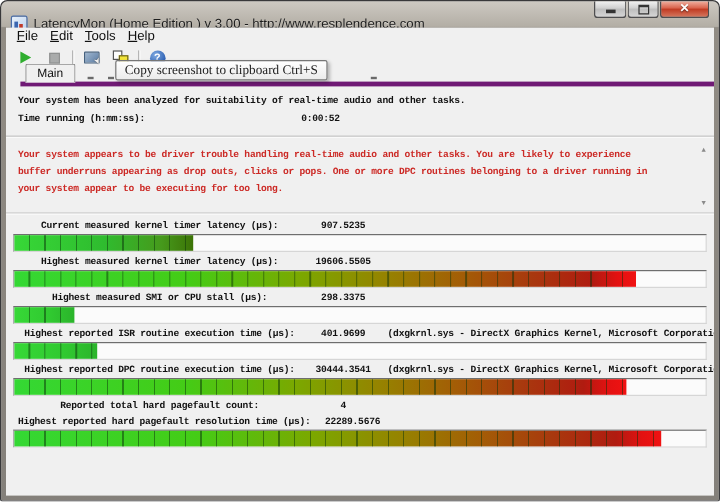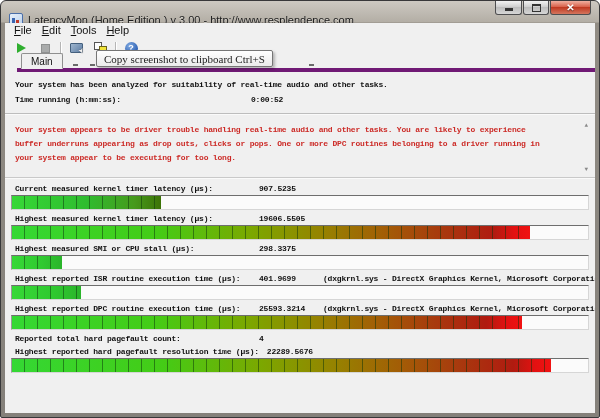--- a/index.html
+++ b/index.html
@@ -55,21 +55,21 @@
   .sum-line{line-height:11px;}
   .sum-row{margin-top:5px;display:flex;}
   .col-label{display:inline-block;min-width:236px;white-space:nowrap;}
   .sep{border-top:1px solid #bdbdbd;border-bottom:1px solid #fafafa;margin-top:9px;}
   .warning{position:relative;padding:8px 26px 6px 10px;color:#cc2a26;min-height:62px;}
   .warn-line{line-height:14px;white-space:nowrap;}
   .scroll-arrow{position:absolute;right:7px;font-size:6px;color:#8a8a8a;line-height:1;}
   .sa-up{top:8px;}.sa-down{top:52px;}
   .sep2{border-top:1px solid #c9c9c9;border-bottom:1px solid #fafafa;margin-bottom:4px;}
   .measurements{padding:0 6px;color:#111;}
-  .m-row{margin-bottom:2px;}
+  .m-row{margin-bottom:2px;text-align:center;}
   .m-line{display:flex;padding-left:4px;line-height:11px;white-space:nowrap;margin-bottom:1px;}
   .m-value{display:inline-block;min-width:54px;margin-left:8px;}
   .m-extra{margin-left:10px;}
   .track{height:15px;background:#fbfbfb;border:1px solid;border-color:#6e6e6e #d6d6d6 #d6d6d6 #9a9a9a;margin-bottom:3px;}
   .fill{height:13px;}
 </style>
 </head>
 <body>
 
 <div class="window">
@@ -187,21 +187,21 @@
             <span class="m-value">401.9699</span>
             <span class="m-extra">(dxgkrnl.sys - DirectX Graphics Kernel, Microsoft Corporation)</span>
           </div>
           <div class="track">
             <div class="fill" style="width: 12%; background: repeating-linear-gradient(90deg, rgba(0, 0, 0, 0) 0px, rgba(0, 0, 0, 0) 12px, rgba(10, 50, 10, 0.5) 12px, rgba(10, 50, 10, 0.5) 13px), linear-gradient(90deg, rgb(55, 216, 55) 0%, rgb(48, 201, 48) 60%, rgb(43, 180, 43) 100%);"></div>
           </div>
         </div>
         <div class="m-row">
           <div class="m-line">
             <span class="col-label">Highest reported DPC routine execution time (µs):</span>
-            <span class="m-value">25593.3214</span>
+            <span class="m-value">30444.3541</span>
             <span class="m-extra">(dxgkrnl.sys - DirectX Graphics Kernel, Microsoft Corporation)</span>
           </div>
           <div class="track">
             <div class="fill" style="width: 88.5%; background: repeating-linear-gradient(90deg, rgba(0, 0, 0, 0) 0px, rgba(0, 0, 0, 0) 12px, rgba(10, 50, 10, 0.5) 12px, rgba(10, 50, 10, 0.5) 13px), linear-gradient(90deg, rgb(52, 216, 52) 0%, rgb(68, 204, 22) 28%, rgb(123, 168, 0) 46%, rgb(150, 130, 0) 60%, rgb(163, 93, 6) 72%, rgb(168, 57, 14) 83%, rgb(176, 27, 16) 93%, rgb(227, 17, 17) 97%, rgb(240, 18, 18) 100%);"></div>
           </div>
         </div>
         <div class="m-row">
           <div class="m-line">
             <span class="col-label">Reported total hard pagefault count:</span>
             <span class="m-value">4</span>

